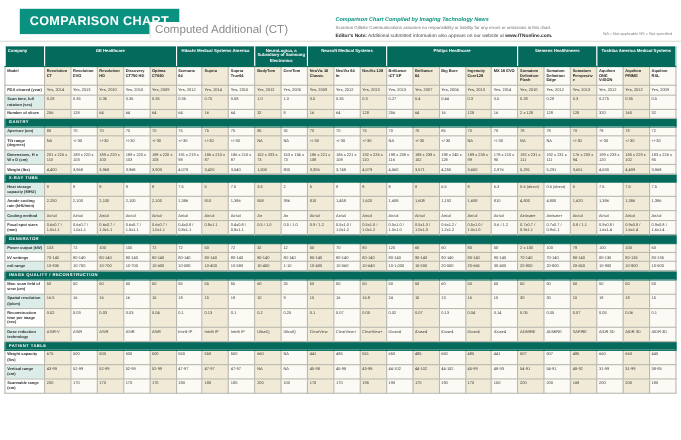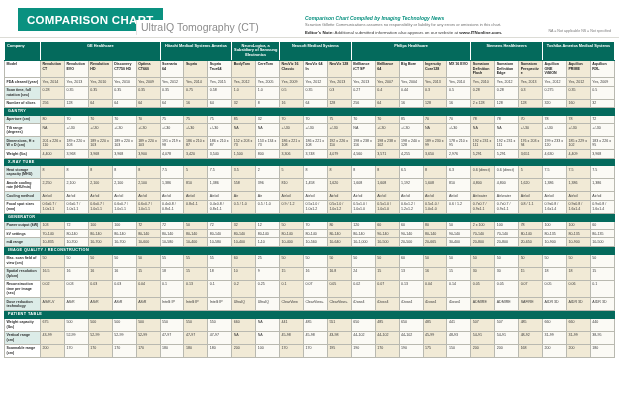--- a/index.html
+++ b/index.html
@@ -47,21 +47,21 @@
     background:#046a5c;color:#ffffff;font-weight:bold;font-size:3.8px;
     letter-spacing:.4px;padding:1px 3px;border-color:#046a5c;
   }
 </style>
 </head>
 <body>
 
 <div class="banner">
   <span>COMPARISON CHART</span>
 </div>
-<div class="subtitle">UltraIQ Tomography (CT)</div>
+<div class="subtitle">Computed Additional (CT)</div>
 
 <div class="mast">
   <div class="compiled">Comparison Chart Compiled by Imaging Technology News</div>
   <div class="disclaimer">Scranton Gillette Communications assumes no responsibility or liability for any errors or omissions in this chart.</div>
   <div class="ednote">
     <b>Editor's Note:</b>
     <span>Additional submitted information also appears on our website at</span>
     <b>www.ITNonline.com.</b>
   </div>
 </div>

